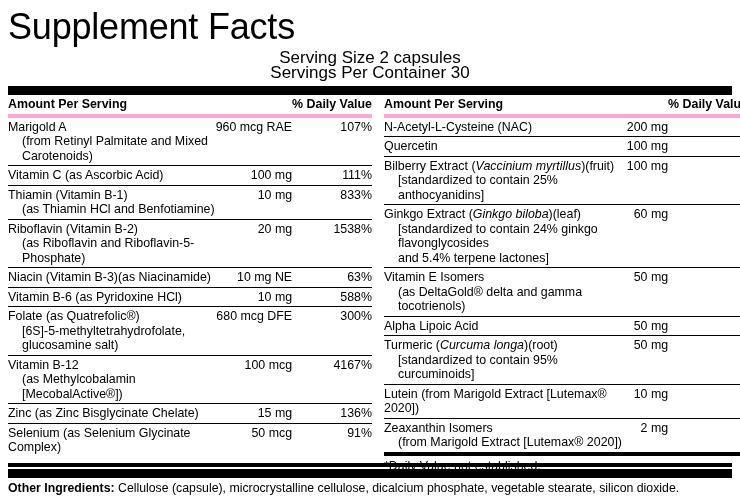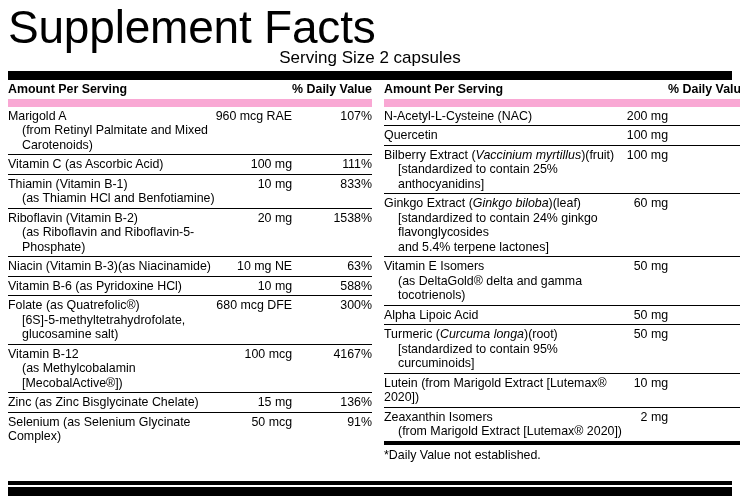--- a/index.html
+++ b/index.html
@@ -13,21 +13,21 @@
   }
   #panel {
     position: relative;
     width: 740px;
     height: 502px;
     box-sizing: border-box;
     padding: 6px 8px 0 8px;
     overflow: hidden;
   }
   .title {
-    font-size: 46px;
+    font-size: 36px;
     line-height: 38px;
     font-weight: normal;
     letter-spacing: -0.2px;
     margin: 2px 0 4px 0;
   }
   .serving-line {
     font-size: 17px;
     line-height: 15px;
     text-align: center;
   }
@@ -58,21 +58,21 @@
     font-size: 12.4px;
   }
   table.facts td {
     vertical-align: top;
     padding: 2px 0 2px 0;
     border-bottom: 1px solid #000;
     line-height: 14.5px;
   }
   table.facts tr.head td {
     font-weight: bold;
-    border-bottom: 8px solid #f9a8d4;
+    border-bottom: 4px solid #f9a8d4;
     padding-bottom: 2px;
   }
   table.facts tr:last-child td {
     border-bottom: none;
   }
   td.name {
     text-align: left;
     padding-right: 4px;
   }
   td.amt {
@@ -117,20 +117,21 @@
   .taurine-rule-top { height: 4px; background:#000; }
 </style>
 </head>
 <body>
 
 <div id="panel">
 
   <div class="title">Supplement Facts</div>
 
   <div class="serving-line">Serving Size 2 capsules</div>
+  <div class="serving-line">Servings Per Container 30</div>
 
   <div class="rule-thick"></div>
 
   <div class="columns">
 
     <div class="col">
       <table class="facts">
         <tbody>
           <tr class="head">
             <td class="name">Amount Per Serving</td>
@@ -303,15 +304,16 @@
       <div class="footnote">*Daily Value not established.</div>
     </div>
 
   </div>
 
   <div class="bottom-wrap">
     <div class="taurine-block">
       <div class="taurine-rule-top"></div>
     </div>
     <div class="rule-thick" style="margin-top:2px;"></div>
+    <div class="other-ing"><b>Other Ingredients:</b><span> Cellulose (capsule), microcrystalline cellulose, dicalcium phosphate, vegetable stearate, silicon dioxide.</span></div>
   </div>
 
 </div>
 
 </body></html>

